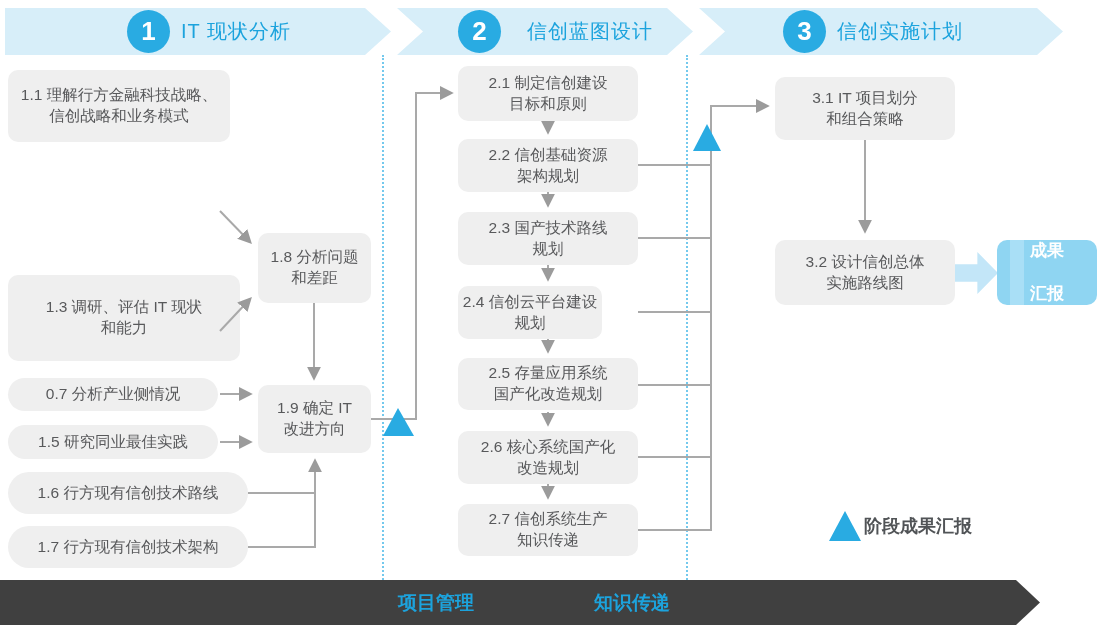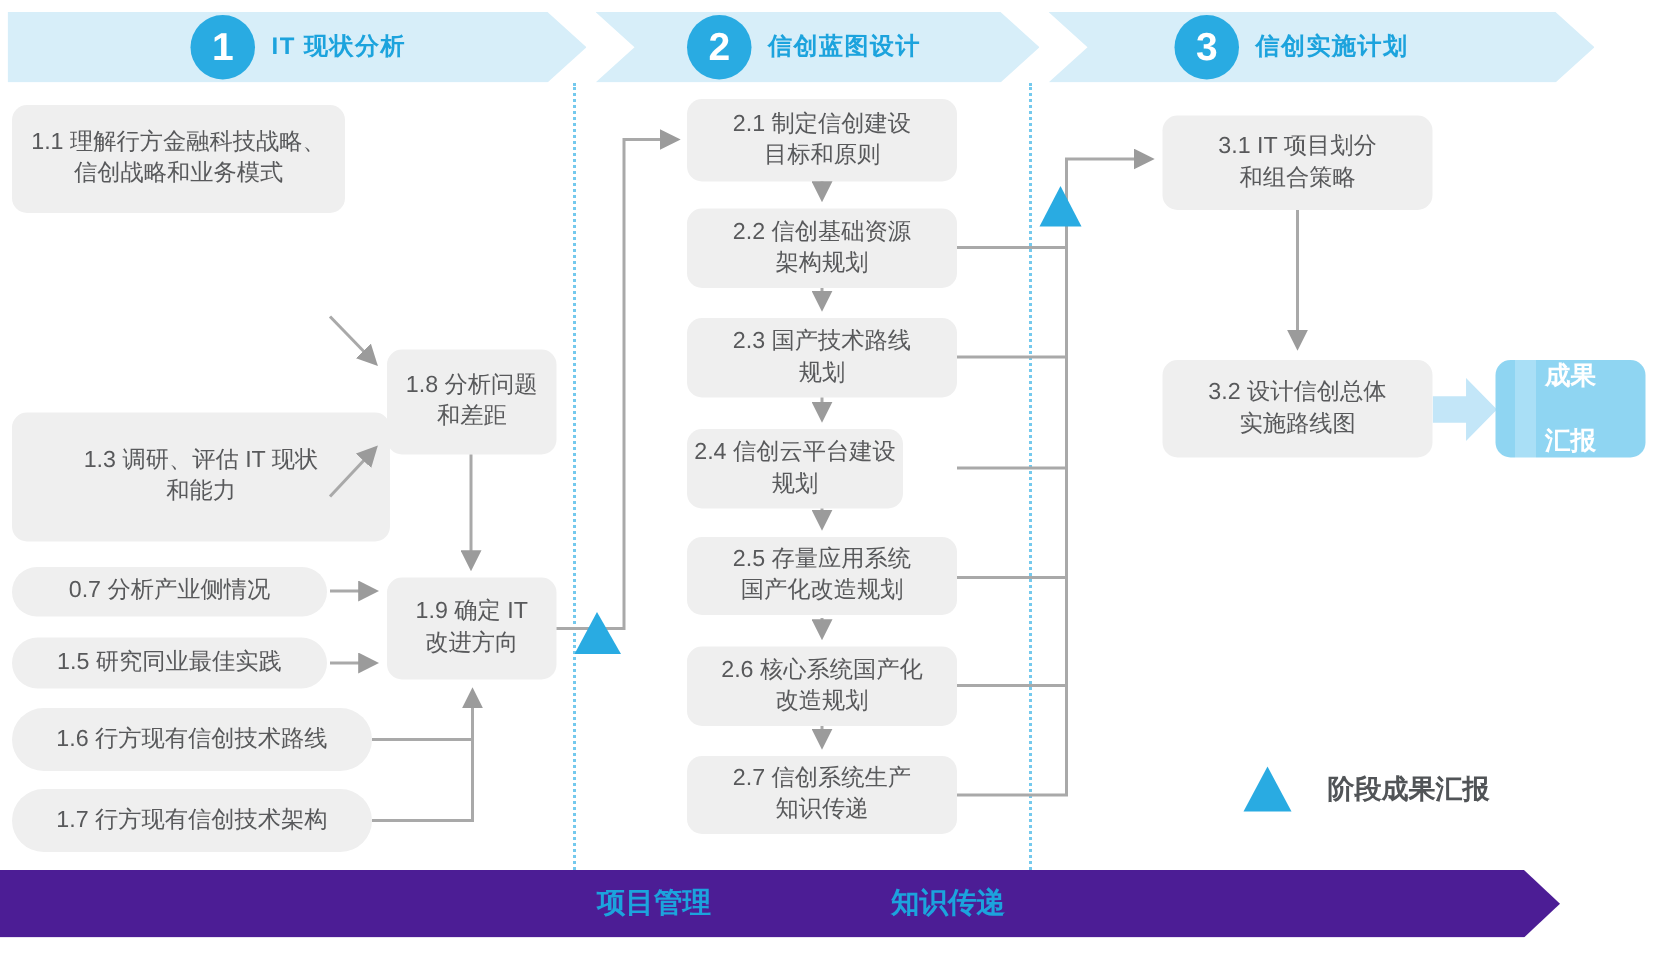--- a/index.html
+++ b/index.html
@@ -11,21 +11,21 @@
   .band{position:absolute;top:8px;height:47px;background:#D7EEF9;}
   #band1{left:5px;width:386px;clip-path:polygon(0 0,calc(100% - 26px) 0,100% 50%,calc(100% - 26px) 100%,0 100%);}
   #band2{left:397px;width:296px;clip-path:polygon(0 0,calc(100% - 26px) 0,100% 50%,calc(100% - 26px) 100%,0 100%,26px 50%);}
   #band3{left:699px;width:364px;clip-path:polygon(0 0,calc(100% - 26px) 0,100% 50%,calc(100% - 26px) 100%,0 100%,26px 50%);}
   .phase-circle{
     position:absolute;top:2px;width:43px;height:43px;border-radius:50%;
     background:#29ABE2;color:#ffffff;font-weight:bold;font-size:26px;
     display:flex;align-items:center;justify-content:center;
   }
   .phase-label{
-    position:absolute;top:0;line-height:47px;color:#1CA3DD;font-weight:bold;font-size:16px;
+    position:absolute;top:0;line-height:47px;color:#1CA3DD;font-weight:normal;font-size:20px;
     letter-spacing:1px;white-space:nowrap;
   }
   
   .sep{position:absolute;top:55px;height:525px;width:0;border-left:2px dotted #74C9ED;}
   
   .box,.pill{
     position:absolute;background:#EFEFEF;color:#58595B;
     display:flex;flex-direction:column;align-items:center;justify-content:center;
     text-align:center;font-size:15.5px;line-height:1.35;
   }
@@ -38,56 +38,56 @@
     position:absolute;left:955px;top:252px;width:43px;height:42px;background:#C3E6F8;
     clip-path:polygon(0 29%,52% 29%,52% 0,100% 50%,52% 100%,52% 71%,0 71%);
   }
   #result-box{
     position:absolute;left:997px;top:240px;width:100px;height:65px;border-radius:10px;
     background:linear-gradient(to right,#8FD5F2 0,#8FD5F2 13px,#A9DFF6 13px,#A9DFF6 27px,#8FD5F2 27px);
     color:#ffffff;font-weight:bold;font-size:17px;line-height:1.3;
     display:flex;flex-direction:column;align-items:center;justify-content:space-between;text-align:center;
   }
   
-  #legend{position:absolute;left:829px;top:511px;display:flex;align-items:center;gap:24px;}
+  #legend{position:absolute;left:829px;top:511px;display:flex;align-items:center;gap:3px;}
   #legend .tri{width:0;height:0;border-left:16px solid transparent;border-right:16px solid transparent;border-bottom:30px solid #29ABE2;}
   #legend .txt{color:#515457;font-weight:bold;font-size:18px;line-height:30px;white-space:nowrap;}
   
   #band-bottom{
-    position:absolute;left:0;top:580px;width:1040px;height:45px;background:#4c1d95;
+    position:absolute;left:0;top:580px;width:1040px;height:45px;background:#404040;
     clip-path:polygon(0 0,calc(100% - 24px) 0,100% 50%,calc(100% - 24px) 100%,0 100%);
   }
   .bottom-label{position:absolute;top:0;line-height:45px;color:#1CA3DD;font-weight:bold;font-size:19px;white-space:nowrap;}
 </style>
 </head>
 <body>
 
 <div id="canvas">
 
   <div class="band" id="band1">
     <div class="phase-circle" style="left:122px">1</div>
     <div class="phase-label" style="left:176px">IT 现状分析</div>
   </div>
   <div class="band" id="band2">
     <div class="phase-circle" style="left:61px">2</div>
-    <div class="phase-label" style="left:115px">信创蓝图设计</div>
+    <div class="phase-label" style="left:130px">信创蓝图设计</div>
   </div>
   <div class="band" id="band3">
     <div class="phase-circle" style="left:84px">3</div>
     <div class="phase-label" style="left:138px">信创实施计划</div>
   </div>
 
   <div class="sep" style="left:382px"></div>
   <div class="sep" style="left:686px"></div>
 
   <div class="box" style="left:8px;top:70px;width:222px;height:72px">
     <span>1.1 理解行方金融科技战略、</span>
     <span>信创战略和业务模式</span>
   </div>
-  <div class="box" style="left:8px;top:275px;width:252px;height:86px">
+  <div class="box" style="left:8px;top:275px;width:232px;height:86px">
     <span>1.3 调研、评估 IT 现状</span>
     <span>和能力</span>
   </div>
   <div class="pill" style="left:8px;top:378px;width:210px;height:33px">
     <span>0.7 分析产业侧情况</span>
   </div>
   <div class="pill" style="left:8px;top:425px;width:210px;height:34px">
     <span>1.5 研究同业最佳实践</span>
   </div>
   <div class="pill" style="left:8px;top:472px;width:240px;height:42px">

